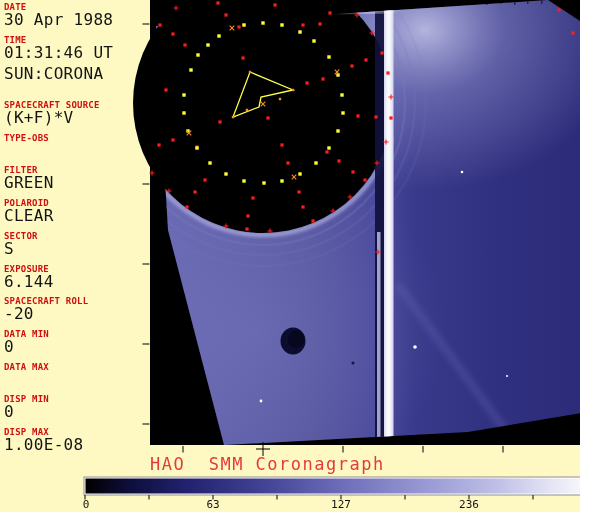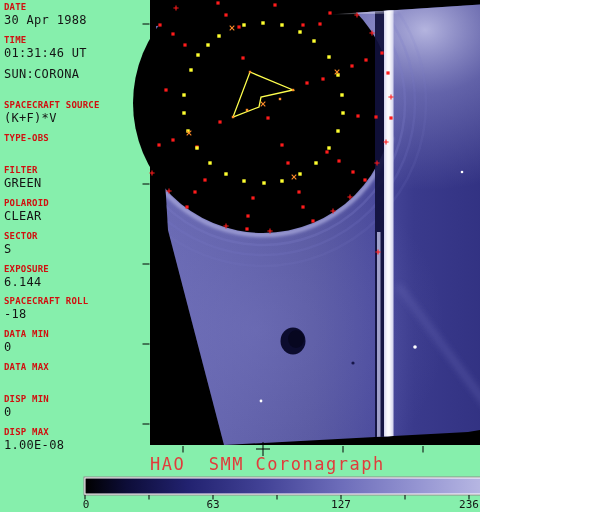--- a/index.html
+++ b/index.html
@@ -1,22 +1,22 @@
 <!DOCTYPE html>
 <html><head>
 <meta charset="utf-8">
 <style>
   html,body{margin:0;padding:0;background:#fff;}
-  .screen{position:relative;width:480px;height:512px;background:#86efac;overflow:hidden;
+  .screen{position:relative;width:580px;height:512px;background:#fef9c3;overflow:hidden;
           font-family:"DejaVu Sans Mono", monospace;}
   
   .sidebar{position:absolute;left:4px;top:2px;width:146px;}
   .field{height:32.7px;overflow:visible;}
   .field .lbl{color:#d01010;font-size:9px;font-weight:bold;line-height:11px;letter-spacing:0.2px;white-space:pre;}
-  .field .val{color:#141414;font-size:12px;line-height:14px;letter-spacing:0.3px;white-space:pre;}
+  .field .val{color:#141414;font-size:16px;line-height:14px;letter-spacing:0.3px;white-space:pre;}
   
   svg.main{position:absolute;left:0;top:0;pointer-events:none;}
   
   .title{position:absolute;left:150px;top:454px;width:450px;
          color:#e23b3b;font-size:17px;letter-spacing:1.5px;white-space:pre;}
   .cb-label{position:absolute;top:498px;transform:translateX(-50%);color:#141414;font-size:11px;}
 </style>
 </head>
 <body>
 
@@ -52,21 +52,21 @@
     <div class="field">
       <div class="lbl">SECTOR</div>
       <div class="val">S</div>
     </div>
     <div class="field">
       <div class="lbl">EXPOSURE</div>
       <div class="val">6.144</div>
     </div>
     <div class="field">
       <div class="lbl">SPACECRAFT ROLL</div>
-      <div class="val">-18</div>
+      <div class="val">-20</div>
     </div>
     <div class="field">
       <div class="lbl">DATA MIN</div>
       <div class="val">0</div>
     </div>
     <div class="field">
       <div class="lbl">DATA MAX</div>
     </div>
     <div class="field">
       <div class="lbl">DISP MIN</div>

